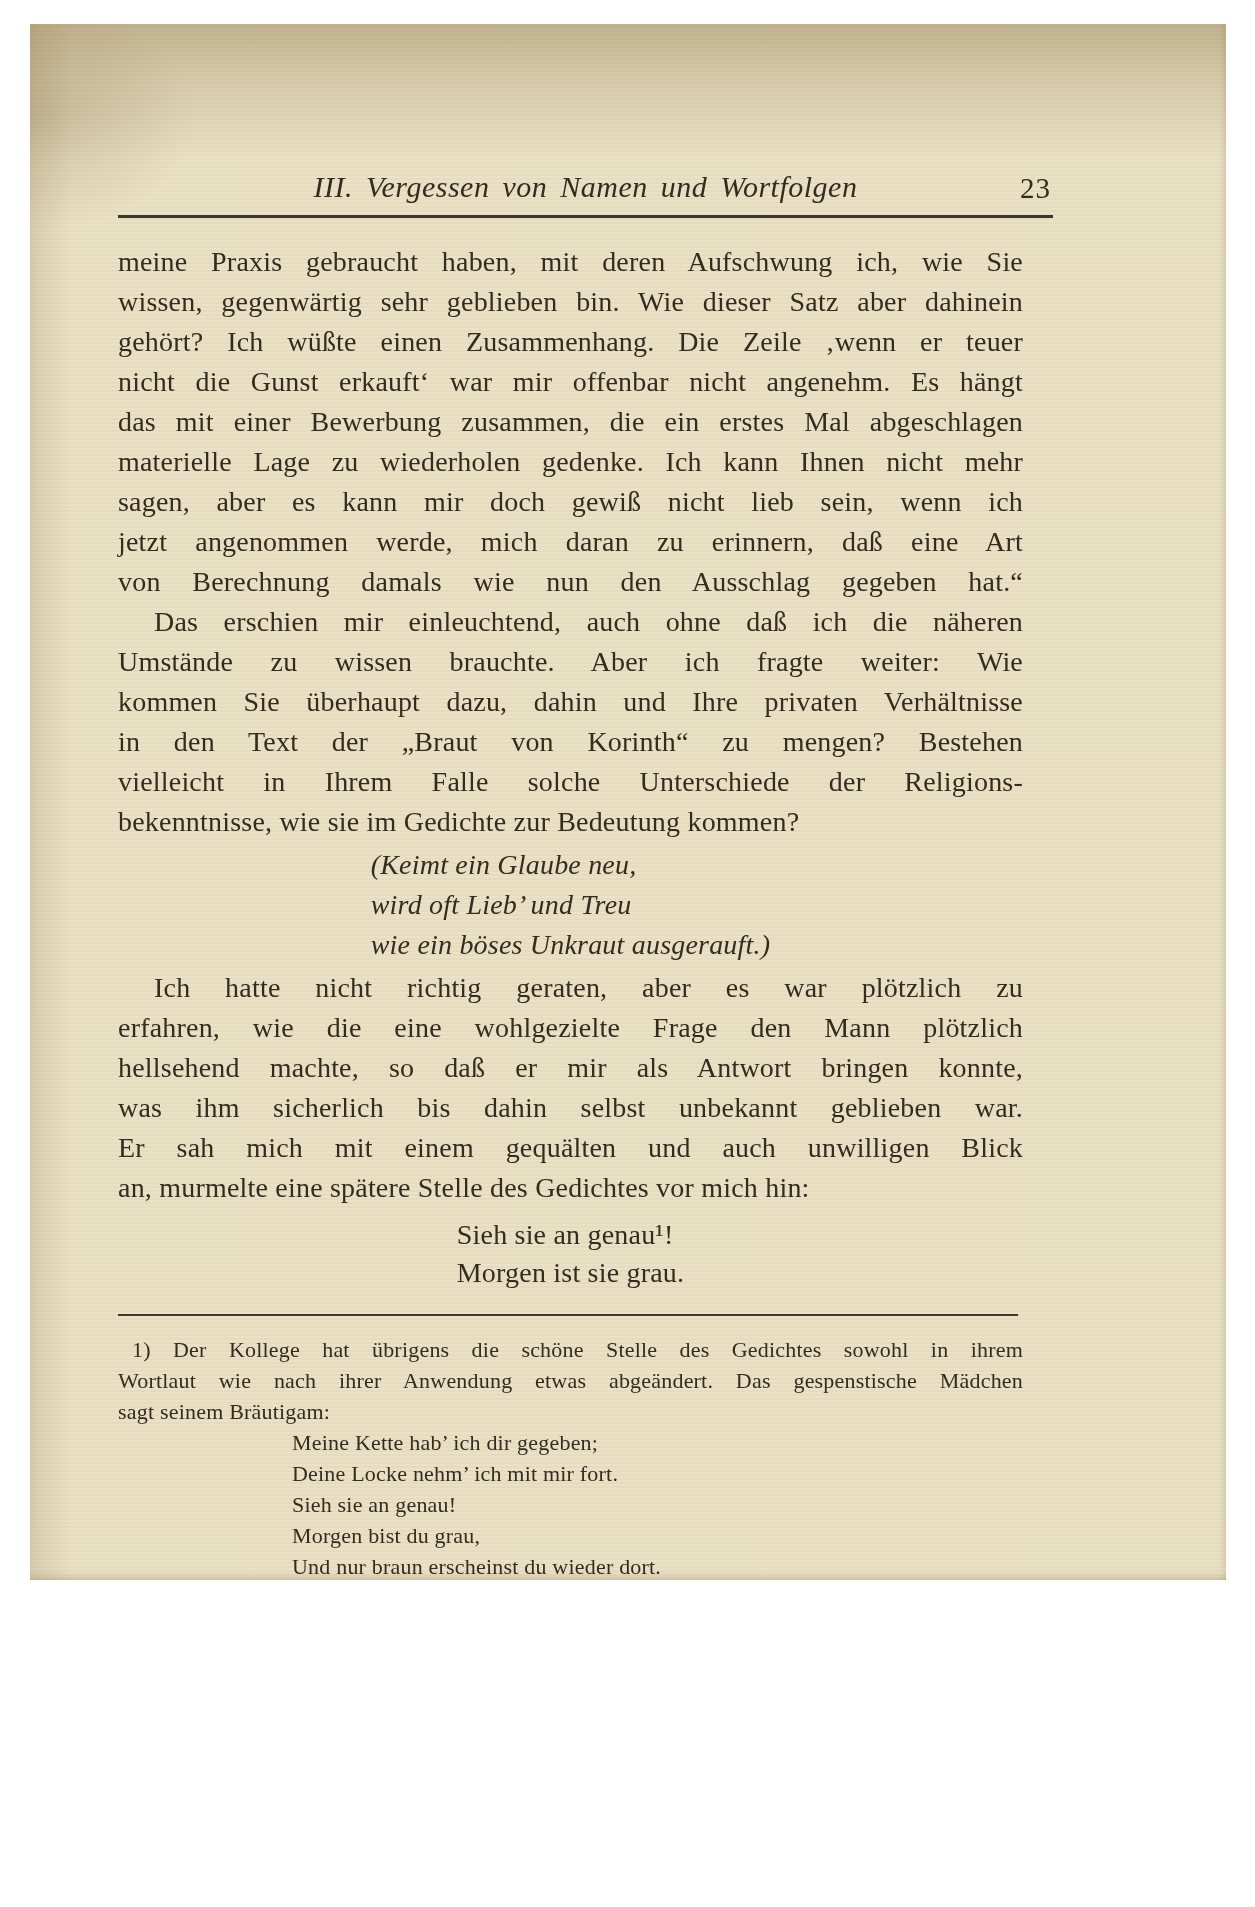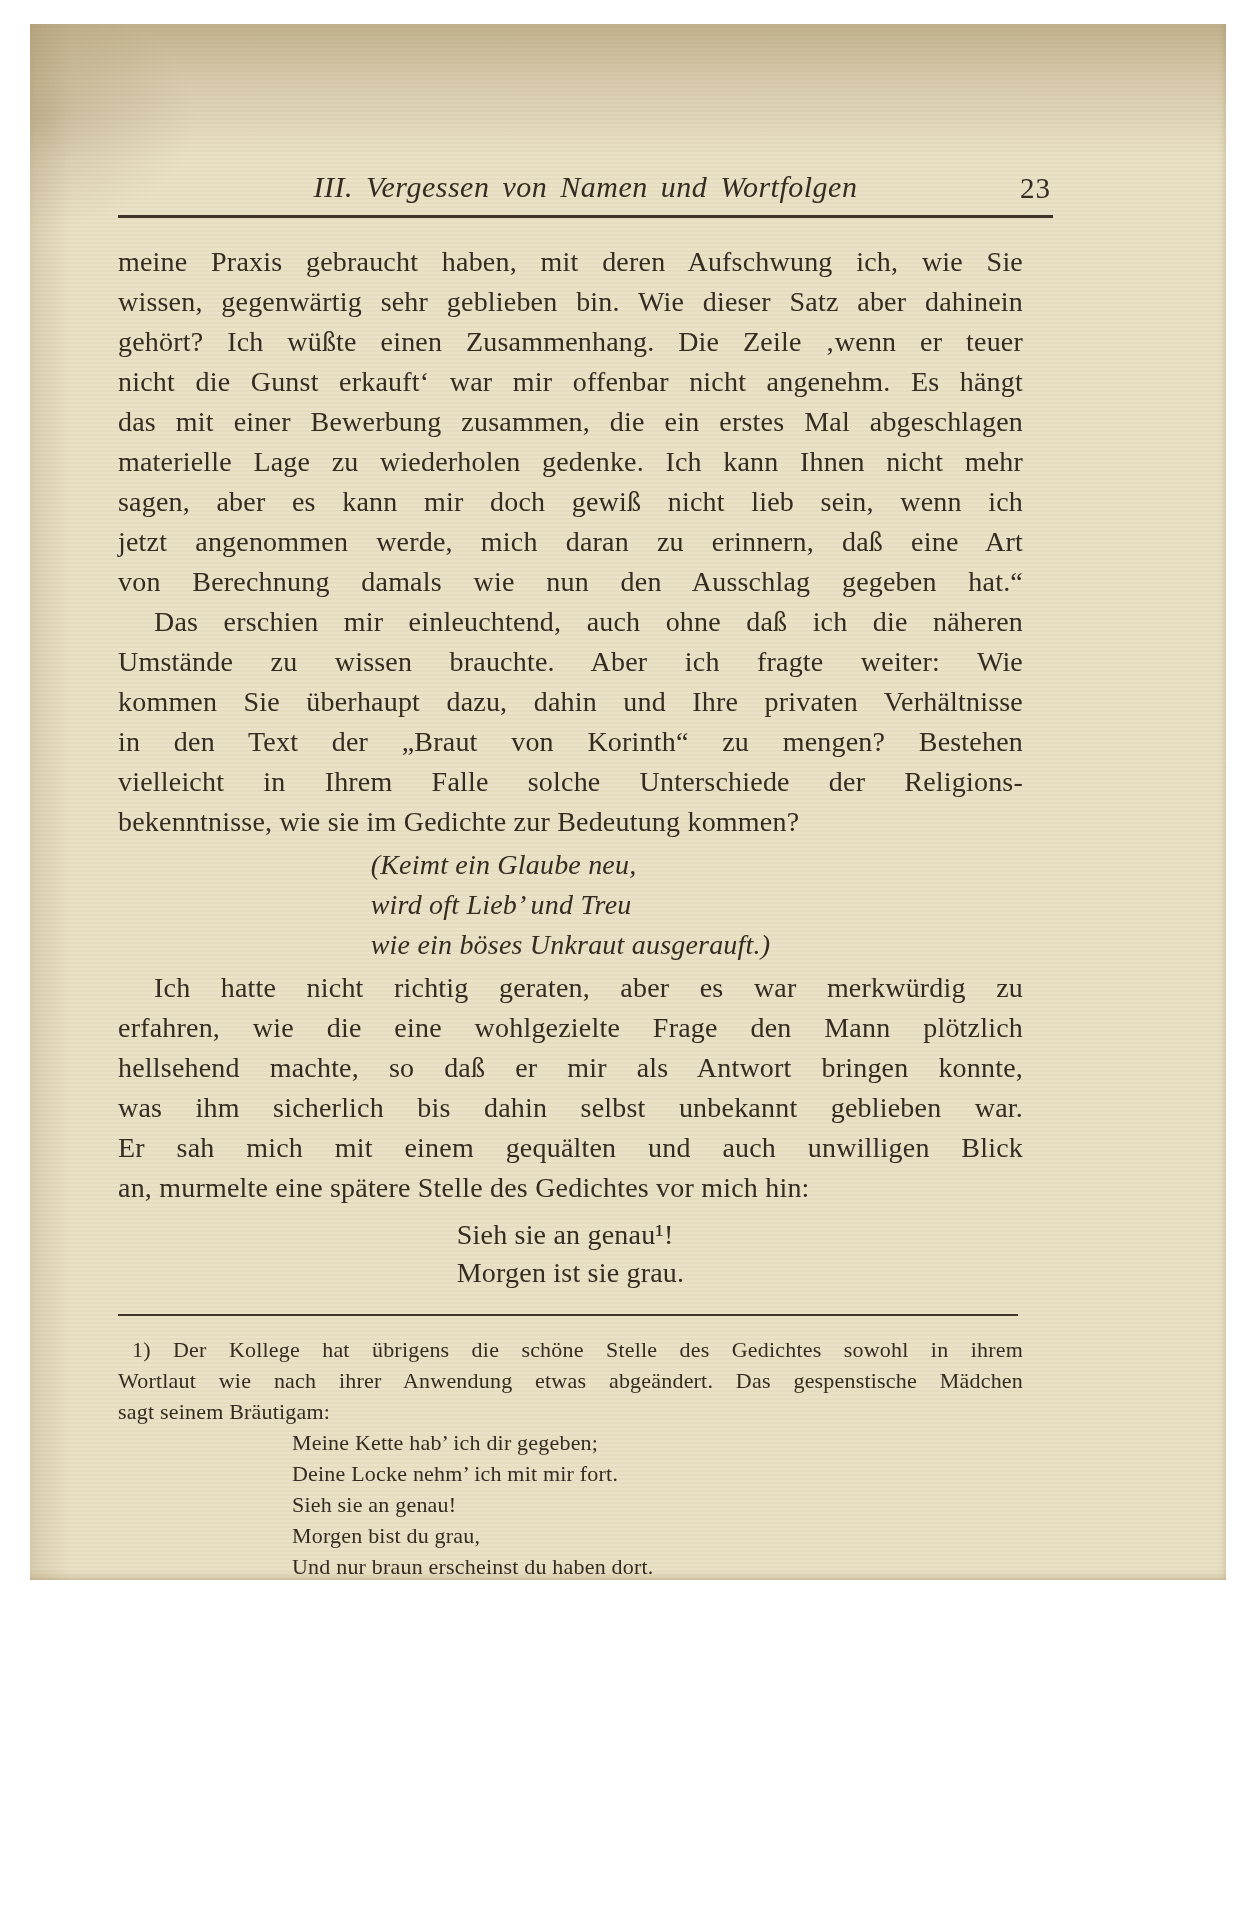--- a/index.html
+++ b/index.html
@@ -110,32 +110,32 @@
       <div class="block para">
         <div class="ln jst ind">Das erschien mir einleuchtend, auch ohne daß ich die näheren</div>
         <div class="ln jst">Umstände zu wissen brauchte. Aber ich fragte weiter: Wie</div>
         <div class="ln jst">kommen Sie überhaupt dazu, dahin und Ihre privaten Verhältnisse</div>
         <div class="ln jst">in den Text der „Braut von Korinth“ zu mengen? Bestehen</div>
         <div class="ln jst">vielleicht in Ihrem Falle solche Unterschiede der Religions-</div>
         <div class="ln">bekenntnisse, wie sie im Gedichte zur Bedeutung kommen?</div>
       </div>
       <div class="block verse"><div class="verse-inner"><div class="vln">(Keimt ein Glaube neu,</div><div class="vln">wird oft Lieb’ und Treu</div><div class="vln">wie ein böses Unkraut ausgerauft.)</div></div></div>
       <div class="block para">
-        <div class="ln jst ind">Ich hatte nicht richtig geraten, aber es war merkwürdig zu</div>
+        <div class="ln jst ind">Ich hatte nicht richtig geraten, aber es war plötzlich zu</div>
         <div class="ln jst">erfahren, wie die eine wohlgezielte Frage den Mann plötzlich</div>
         <div class="ln jst">hellsehend machte, so daß er mir als Antwort bringen konnte,</div>
         <div class="ln jst">was ihm sicherlich bis dahin selbst unbekannt geblieben war.</div>
         <div class="ln jst">Er sah mich mit einem gequälten und auch unwilligen Blick</div>
         <div class="ln">an, murmelte eine spätere Stelle des Gedichtes vor mich hin:</div>
       </div>
       <div class="block verse2"><div class="verse-inner"><div class="vln">Sieh sie an genau¹!</div><div class="vln">Morgen ist sie grau.</div></div></div>
     </div>
 
   <div class="footnote-rule"></div>
   <div class="footnote" id="footnote">
       <div class="block fpara">
         <div class="ln jst ind">1) Der Kollege hat übrigens die schöne Stelle des Gedichtes sowohl in ihrem</div>
         <div class="ln jst">Wortlaut wie nach ihrer Anwendung etwas abgeändert. Das gespenstische Mädchen</div>
         <div class="ln">sagt seinem Bräutigam:</div>
       </div>
-      <div class="block fverse"><div class="verse-inner"><div class="vln">Meine Kette hab’ ich dir gegeben;</div><div class="vln">Deine Locke nehm’ ich mit mir fort.</div><div class="vln">Sieh sie an genau!</div><div class="vln">Morgen bist du grau,</div><div class="vln">Und nur braun erscheinst du haben dort.</div></div></div>
+      <div class="block fverse"><div class="verse-inner"><div class="vln">Meine Kette hab’ ich dir gegeben;</div><div class="vln">Deine Locke nehm’ ich mit mir fort.</div><div class="vln">Sieh sie an genau!</div><div class="vln">Morgen bist du grau,</div><div class="vln">Und nur braun erscheinst du wieder dort.</div></div></div>
     </div>
 </div>
 
 </body></html>

